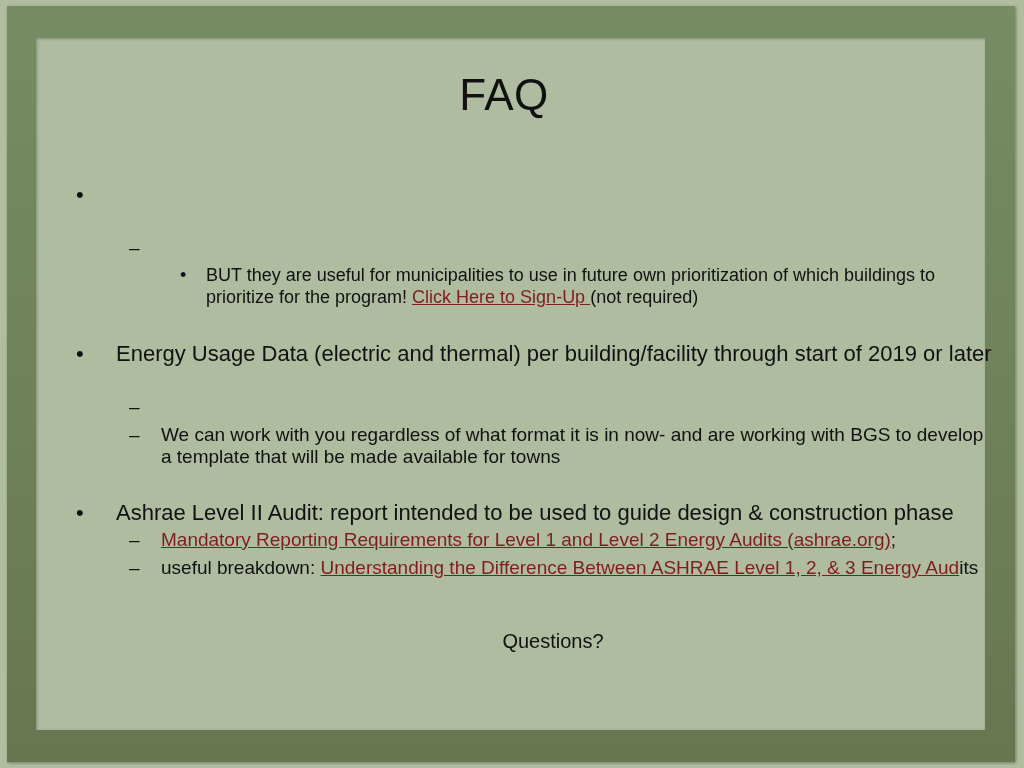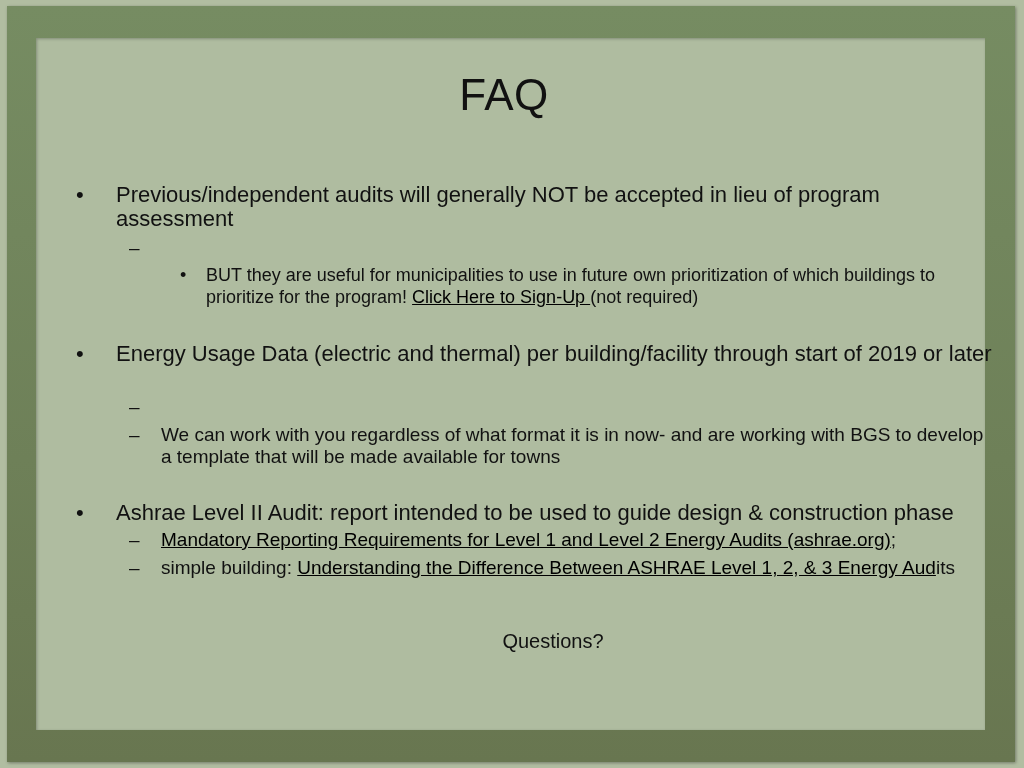--- a/index.html
+++ b/index.html
@@ -28,35 +28,34 @@
     }
     .content { position:absolute; left:16px; top:0; width:1024px; height:569px; }
     .l1, .l2, .l3 { position:absolute; }
     .l1 { font-size:22px; line-height:24px; left:100px; width:880px; }
     .l2 { font-size:19px; line-height:22px; left:145px; width:830px; }
     .l3 { font-size:18px; line-height:22px; left:190px; width:780px; }
     .marker { position:absolute; }
     .l1 .marker { left:-40px; }
     .l2 .marker { left:-32px; }
     .l3 .marker { left:-26px; }
-    a.link { color:#000000; text-decoration:underline; }
+    a.link { color:#7f1d1d; text-decoration:underline; }
     .questions { position:absolute; left:0; width:1024px; top:630px; text-align:center; font-size:20px; transform:translateX(25px); }
   </style>
 </head>
 <body>
 
 <div class="frame"></div>
 <div class="slide"></div>
 
 <div class="content">
   <div class="title">FAQ</div>
 
   <div class="l1" style="top:183px;">
     <span class="marker">•</span>
-    <span>Previous/independent audits will generally NOT be accepted in lieu of program assessment</span>
   </div>
   <div class="l2" style="top:237px;">
     <span class="marker">–</span>
   </div>
   <div class="l3" style="top:264px;">
     <span class="marker">•</span>
     <span>BUT they are useful for municipalities to use in future own prioritization of which buildings to prioritize for the program! </span><a class="link">Click Here to Sign-Up </a><span>(not required)</span>
   </div>
 
   <div class="l1" style="top:342px;">
@@ -74,17 +73,17 @@
   <div class="l1" style="top:501px;">
     <span class="marker">•</span>
     <span>Ashrae Level II Audit: report intended to be used to guide  design &amp; construction phase</span>
   </div>
   <div class="l2" style="top:529px;">
     <span class="marker">–</span>
     <a class="link">Mandatory Reporting Requirements for Level 1 and Level 2 Energy Audits (ashrae.org)</a><span>;</span>
   </div>
   <div class="l2" style="top:557px;">
     <span class="marker">–</span>
-    <span>simple building: </span><a class="link">Understanding the Difference Between ASHRAE Level 1, 2, &amp; 3 Energy Aud</a><span>its</span>
+    <span>useful breakdown: </span><a class="link">Understanding the Difference Between ASHRAE Level 1, 2, &amp; 3 Energy Aud</a><span>its</span>
   </div>
 
   <div class="questions">Questions?</div>
 </div>
 
 </body></html>

